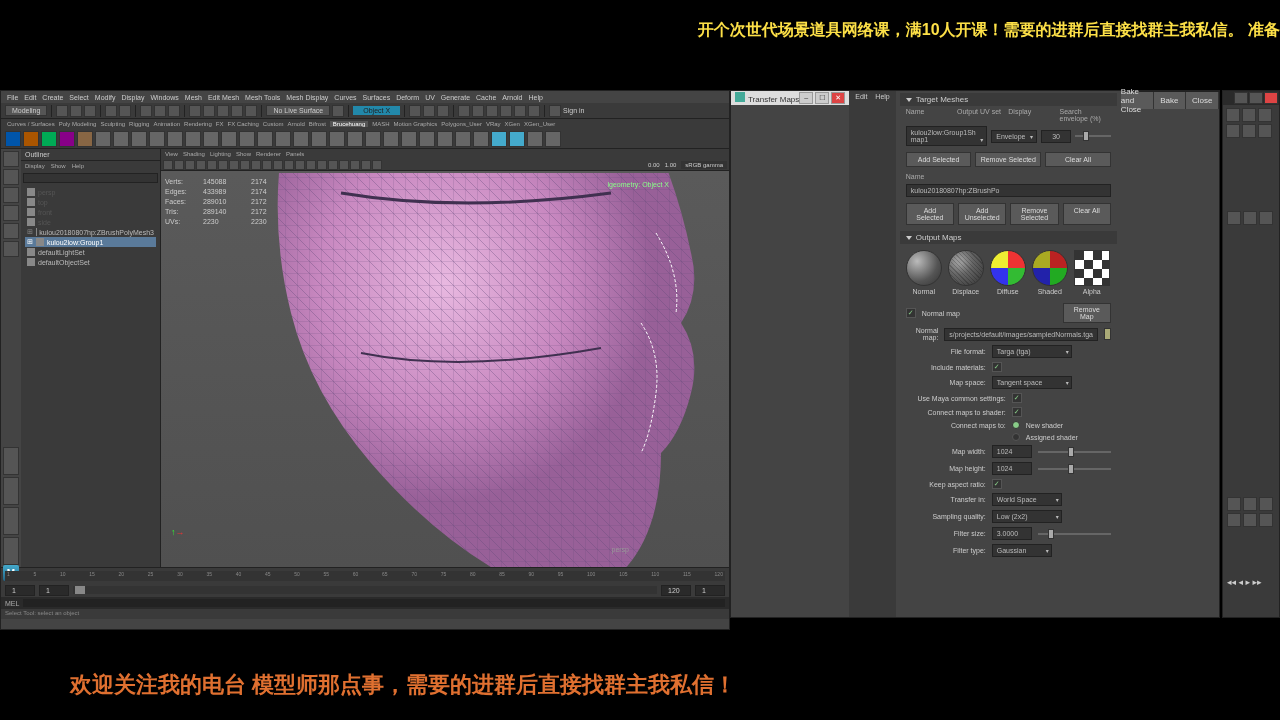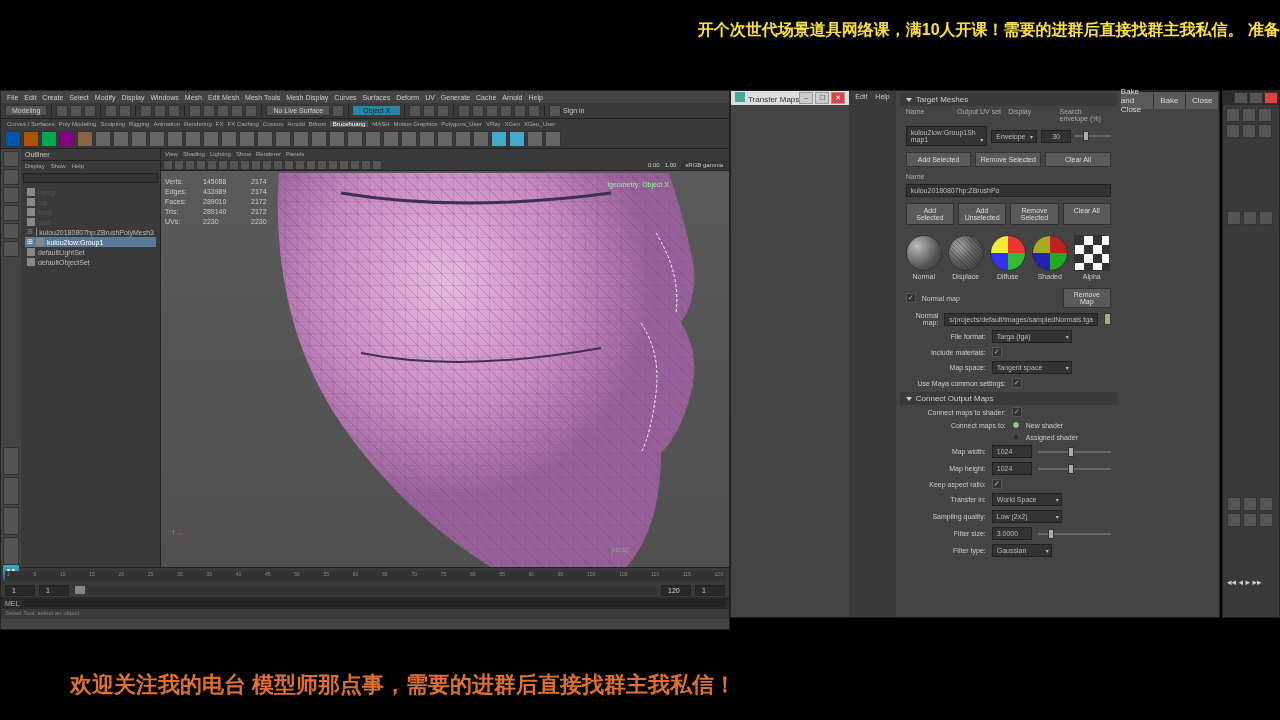--- a/index.html
+++ b/index.html
@@ -465,20 +465,24 @@
     <div class="mesh-row">
         <div class="mesh-name">kulou20180807hp:ZBrushPo</div>
       </div>
     <div class="btn-row">
       <div class="xbtn">Add Selected</div>
       <div class="xbtn">Add Unselected</div>
       <div class="xbtn">Remove Selected</div>
       <div class="xbtn">Clear All</div>
     </div>
 
+    <div class="section-hdr">
+        <div class="arrow-down"></div>
+        <span>Output Maps</span>
+      </div>
     <div class="map-icons">
       <div class="map-item">
           <div class="map-icon normal-sphere"></div>
           <div class="map-label">Normal</div>
         </div>
       <div class="map-item">
           <div class="map-icon displace-sphere"></div>
           <div class="map-label">Displace</div>
         </div>
       <div class="map-item">
@@ -515,24 +519,20 @@
     </div>
     <div class="form-row">
       <div class="form-label">Map space:</div>
       <div class="form-dd" style="width:80px">Tangent space</div>
     </div>
     <div class="form-row">
       <div class="form-label" style="width:100px">Use Maya common settings:</div>
       <div class="cbox">✓</div>
     </div>
 
-    <div class="section-hdr">
-        <div class="arrow-down"></div>
-        <span>Connect Output Maps</span>
-      </div>
     <div class="form-row">
       <div class="form-label" style="width:100px">Connect maps to shader:</div>
       <div class="cbox">✓</div>
     </div>
     <div class="form-row">
       <div class="form-label" style="width:100px">Connect maps to:</div>
       <div style="width:8px;height:8px;border-radius:50%;background:#8c8;border:1px solid #333"></div>
       <span>New shader</span>
     </div>
     <div class="form-row">

